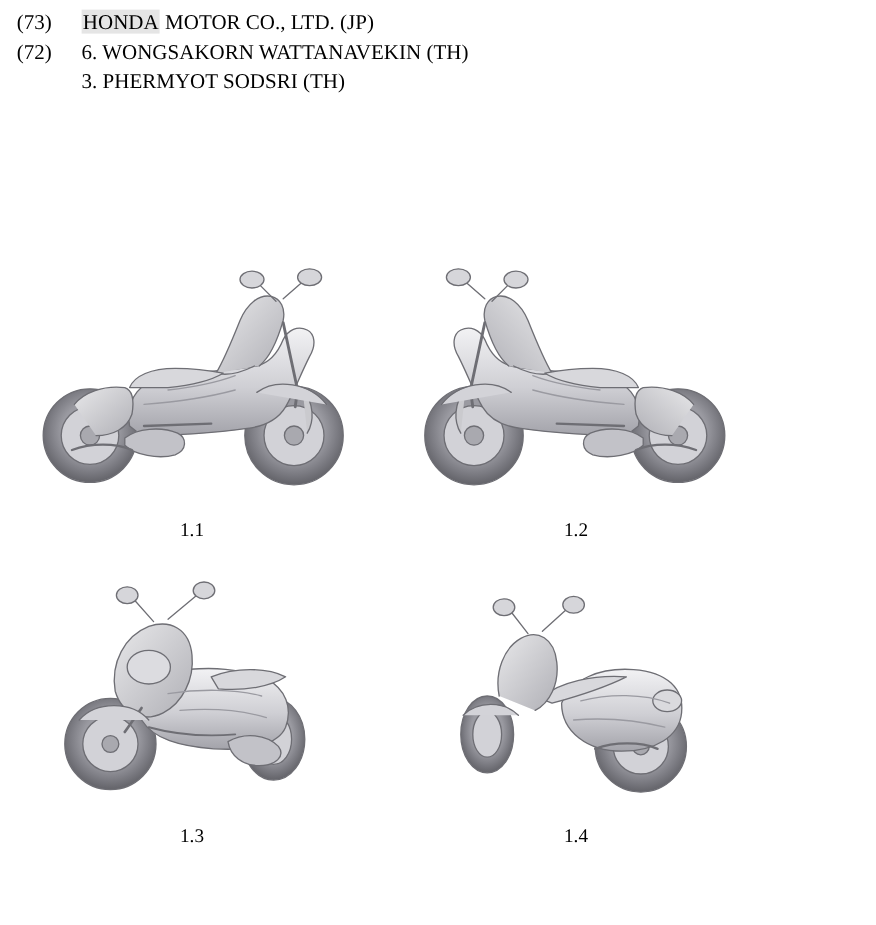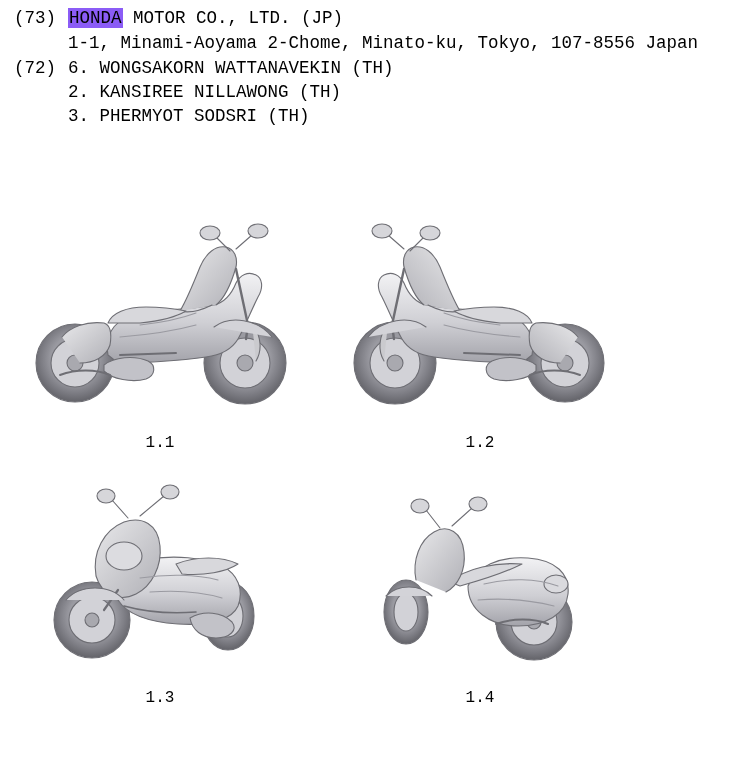--- a/index.html
+++ b/index.html
@@ -11,21 +11,20 @@
     height: 771px;
     background: #ffffff;
     font-family: "Liberation Serif", serif;
     color: #000000;
     overflow: hidden;
   }
   .page {
     position: relative;
     width: 730px;
     height: 771px;
-    font-family: Liberation Mono, monospace;
   }
 
   
   .biblio {
     position: absolute;
     left: 0;
     top: 0;
     width: 730px;
     padding-top: 6px;
   }
@@ -45,21 +44,21 @@
   }
   .bib-body {
     flex: 1 1 auto;
   }
   .bib-line {
     font-size: 17.5px;
     line-height: 25px;
     white-space: nowrap;
   }
   .hl {
-    background: #8b5cf6;
+    background: #e5e5e5;
     padding: 0 1px;
   }
   .bib-row.tight .bib-line {
     line-height: 24px;
   }
 
   
   .figures {
     position: absolute;
     left: 0;
@@ -99,29 +98,27 @@
 <body>
 
 <div class="page">
 
   <div class="biblio">
 
     <div class="bib-row">
       <div class="bib-code">(73)</div>
       <div class="bib-body">
         <div class="bib-line"><span class="hl">HONDA</span><span> MOTOR CO., LTD. (JP)</span></div>
-        <div class="bib-line">1-1, Minami-Aoyama 2-Chome, Minato-ku, Tokyo, 107-8556 Japan</div>
       </div>
     </div>
 
     <div class="bib-row tight">
       <div class="bib-code">(72)</div>
       <div class="bib-body">
         <div class="bib-line">6. WONGSAKORN WATTANAVEKIN (TH)</div>
-        <div class="bib-line">2. KANSIREE NILLAWONG (TH)</div>
         <div class="bib-line">3. PHERMYOT SODSRI (TH)</div>
       </div>
     </div>
 
 
 
   </div>
 
   <div class="figures">
 

